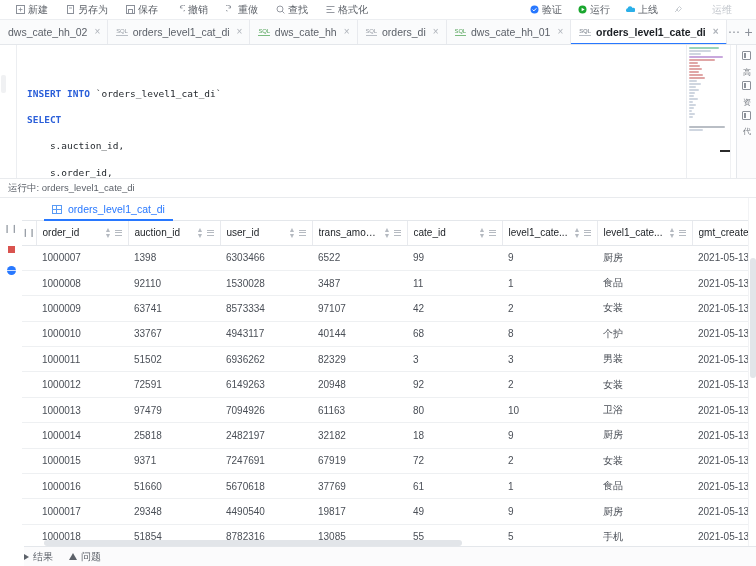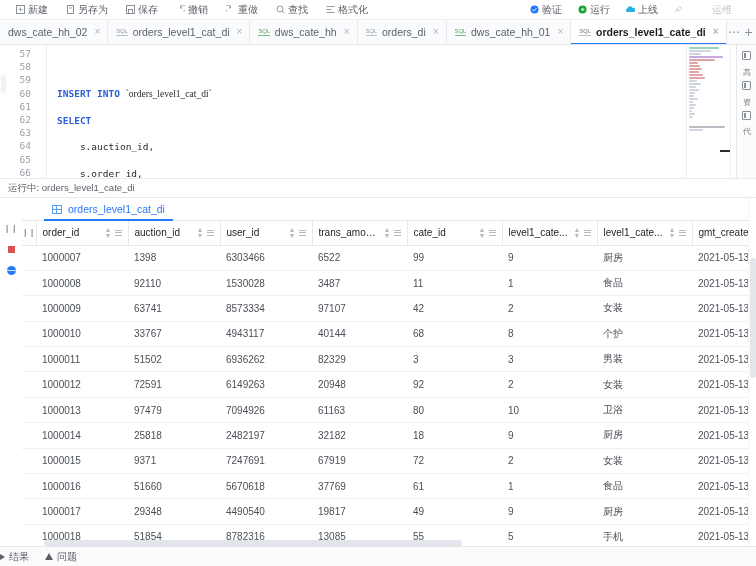--- a/index.html
+++ b/index.html
@@ -79,21 +79,21 @@
     color: #9aa0a8; padding-top: 2px; line-height: 13.2px;
     user-select: none;
   }
   .fold-col { width: 10px; border-right: 1px solid #eceef1; }
   .code {
     flex: 1; font-family: "DejaVu Sans Mono", monospace;
     font-size: 9.5px; line-height: 13.2px; padding-top: 2px; padding-left: 10px;
     white-space: pre; color: #24292e; overflow: hidden;
   }
   .k { color: #2b5fd9; font-weight: bold; }
-  .bq { color: #24292e; font-family: Liberation Serif, serif; }
+  .bq { color: #24292e; }
   .minimap {
     width: 44px; border-left: 1px solid #eceef1; background: #fff;
     position: relative; overflow: hidden; padding-top: 2px;
   }
   .mm-line { height: 2px; margin: 0 2px 1px 2px; border-radius: 1px; }
   .mm-sel { position:absolute; right:0; bottom:26px; width:10px; height:2px; background:#2b2b2b; }
   .vscroll { width: 6px; border-left: 1px solid #f0f1f3; background:#fff; }
   .rightbar {
     width: 20px; border-left: 1px solid #e4e7eb; background: #fcfcfd;
     display:flex; flex-direction:column; align-items:center; padding-top: 6px; gap: 20px;
@@ -161,21 +161,21 @@
   .hscroll .thumb { width: 60%; height:6px; background:#e2e5e9; border-radius:3px; }
   .res-vscroll {
     width: 8px; background:#fff; border-left:1px solid #f2f3f5; position:relative;
   }
   .res-vscroll .thumb { position:absolute; top:60px; left:1px; width:6px; height:120px; background:#e2e5e9; border-radius:3px;}
 
   
   .bottombar {
     height: 20px; min-height:20px; display:flex; align-items:center;
     border-top: 1px solid #e4e7eb; background:#fbfbfc;
-    font-size: 10px; color:#5c6169; gap: 16px;
+    font-size: 10px; color:#5c6169; gap: 16px; margin-left: 24px;
   }
   .bb-item { display:flex; align-items:center; gap:4px; }
   .bb-play { width:0;height:0;border-left:5px solid #5c6169;border-top:3.5px solid transparent;border-bottom:3.5px solid transparent;}
   .bb-warn { width:0;height:0;border-bottom:7px solid #5c6169;border-left:4px solid transparent;border-right:4px solid transparent;}
 </style>
 </head>
 <body>
 
 <div id="app">
 
@@ -313,32 +313,20 @@
       <span>orders_level1_cate_di</span>
       <span class="xbtn">×</span>
     </div>
     <div class="tab-more">⋯</div>
     <div class="tab-add">+</div>
   </div>
 
   <div class="editor-wrap">
     <div class="collapse-rail">
       <div class="nub" style="top:30px"></div>
-    </div>
-    <div class="gutter">
-      <div>57</div>
-      <div>58</div>
-      <div>59</div>
-      <div>60</div>
-      <div>61</div>
-      <div>62</div>
-      <div>63</div>
-      <div>64</div>
-      <div>65</div>
-      <div>66</div>
     </div>
     <div class="fold-col"></div>
     <div class="code">
 <div>&nbsp;</div>
 <div><span class="k">INSERT</span> <span class="k">INTO</span> <span class="bq">`orders_level1_cat_di`</span></div>
 <div><span class="k">SELECT</span></div>
 <div>    <span>s.auction_id,</span></div>
 <div>    <span>s.order_id,</span></div>
 
 

